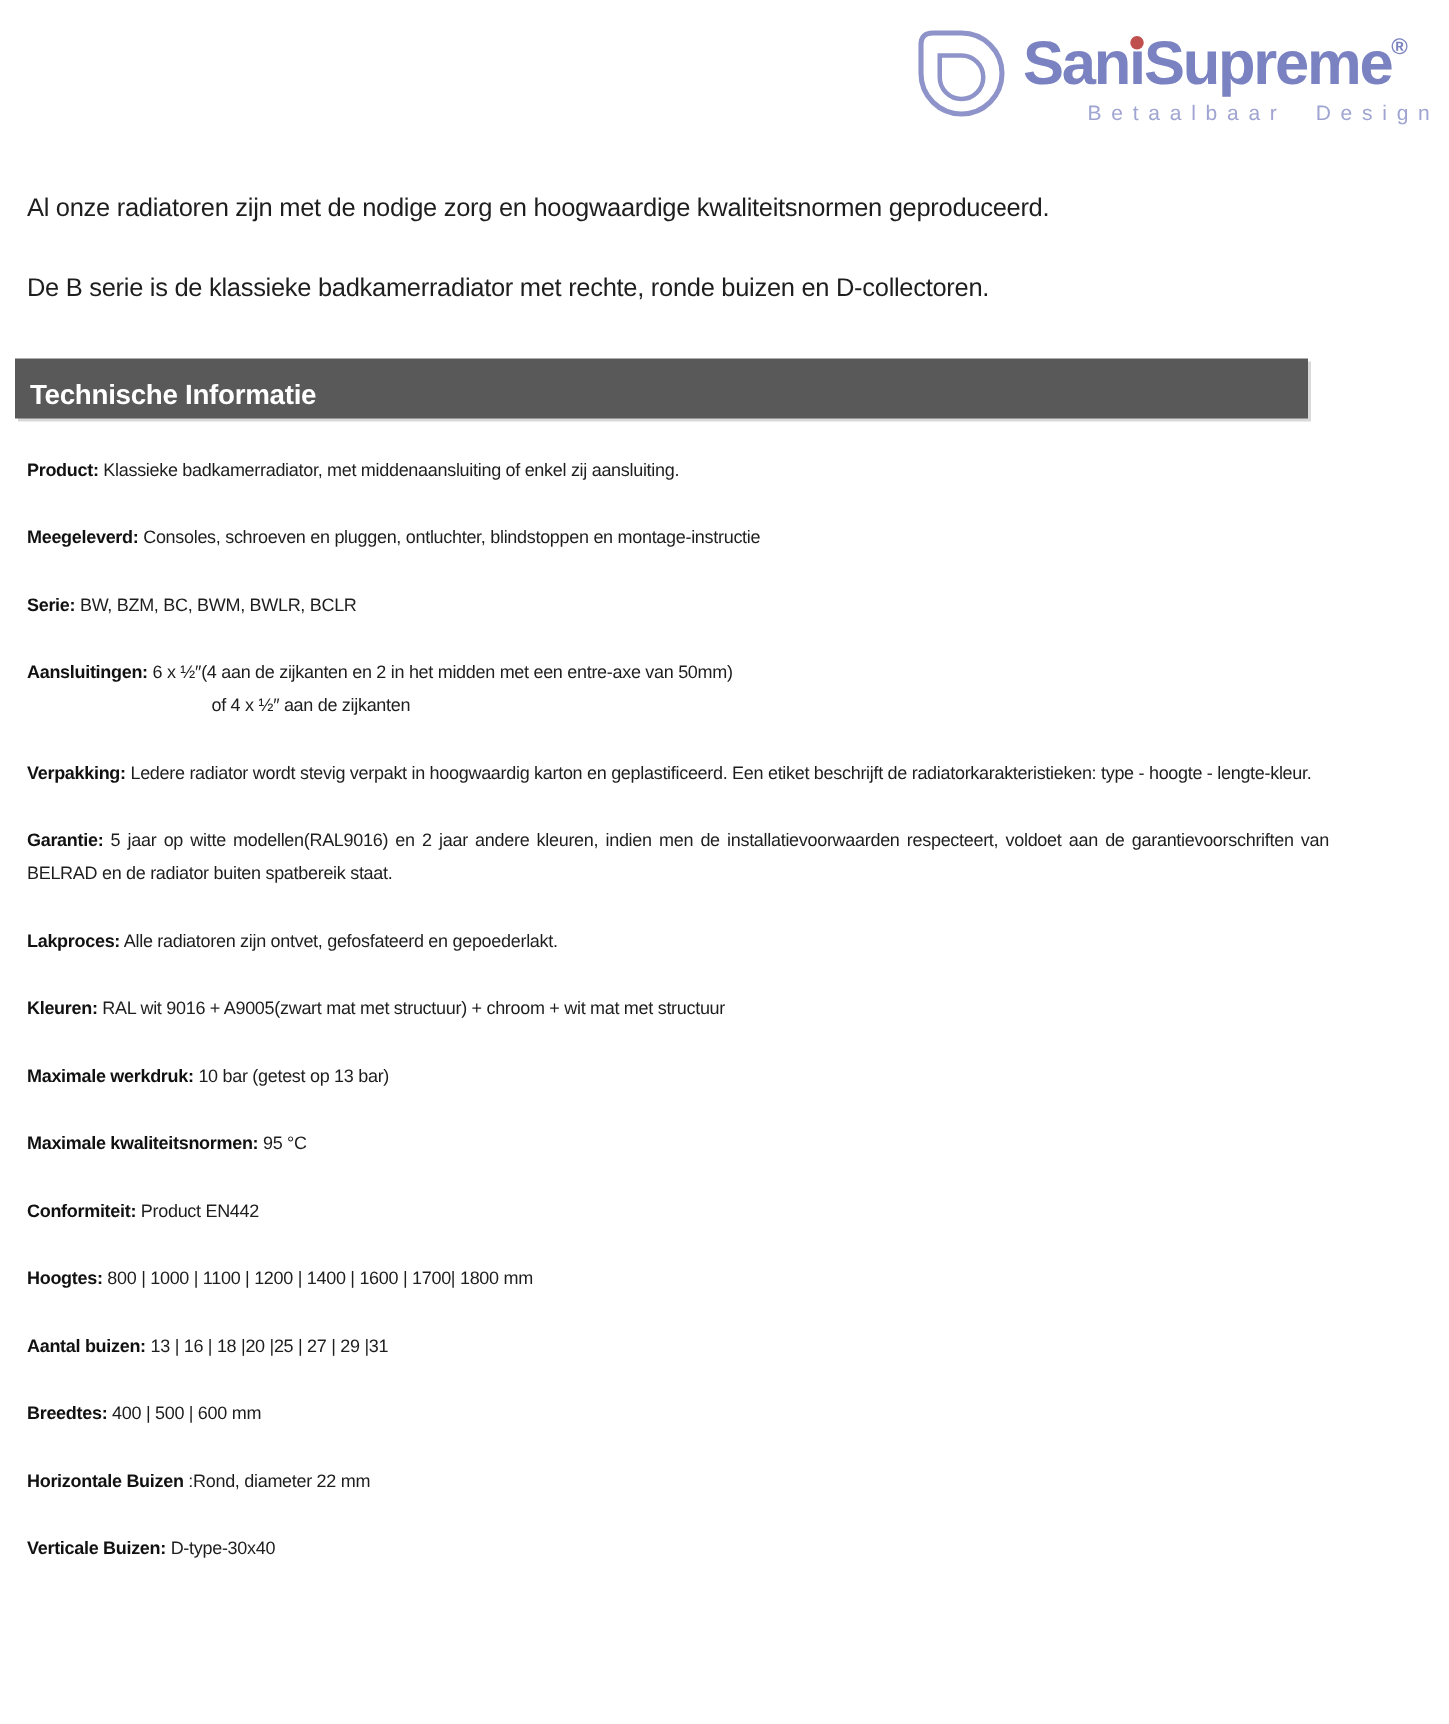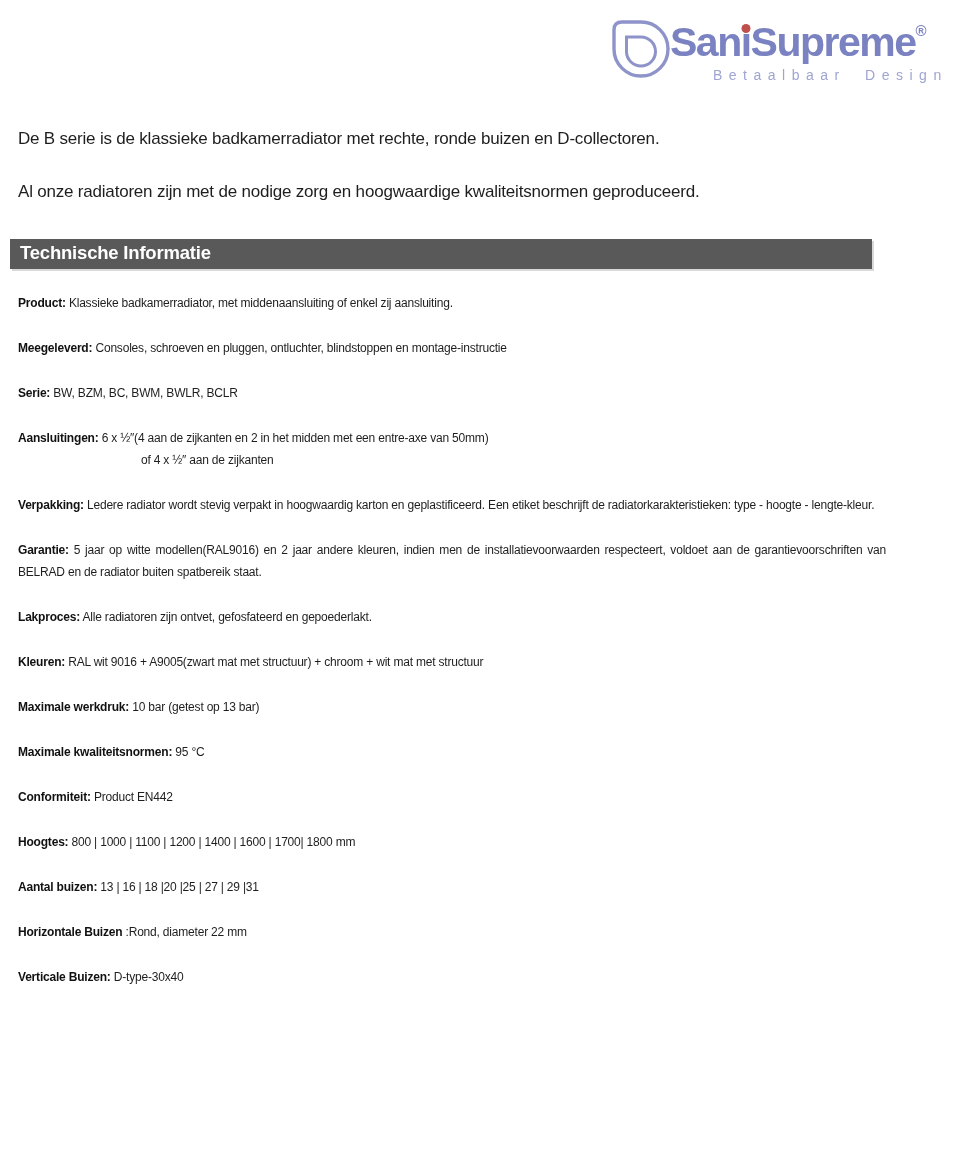--- a/index.html
+++ b/index.html
@@ -6,36 +6,36 @@
     --brand:#7b82c1; --tagline:#9fa4d1; --dot:#c0504e;
     --bar:#595959; --bar_text:#ffffff; --text:#1e1e1e;
   }
   *{box-sizing:border-box;}
   html,body{margin:0;padding:0;}
   body{
     width:966px;height:1149px;background:#ffffff;position:relative;overflow:hidden;
     font-family:"Liberation Sans",sans-serif;color:var(--text);
   }
   
-  .logo{position:absolute;top:16px;left:606px;display:flex;align-items:flex-start;}
+  .logo{position:absolute;top:16px;left:606px;display:flex;align-items:flex-start;gap:12px;}
   .logo-icon svg{display:block;}
   .logo-text{display:flex;flex-direction:column;padding-top:6px;}
   .brand{font-size:41px;font-weight:bold;color:var(--brand);line-height:1;letter-spacing:-1.5px;white-space:nowrap;}
   .brand-i{position:relative;display:inline-block;}
   .brand-i::after{content:"";position:absolute;top:2px;left:50%;transform:translateX(-50%);
     width:9px;height:9px;border-radius:50%;background:var(--dot);}
   .reg{font-size:15px;vertical-align:20px;letter-spacing:0;font-weight:bold;color:var(--brand);}
   .tagline{font-size:14px;color:var(--tagline);letter-spacing:6.5px;word-spacing:9px;margin-top:4px;padding-left:3px;white-space:nowrap;margin-left:40px;}
   
   .content{padding:128px 0 0 18px;width:886px;}
   .intro{margin:0 0 31px 0;font-size:17px;line-height:22px;letter-spacing:-0.2px;}
   .section-bar{
     margin:36px 0 0 -8px;width:862px;background:var(--bar);color:var(--bar_text);
     font-size:18.5px;font-weight:bold;letter-spacing:-0.2px;
-    padding:3px 10px 5px 10px;box-shadow:2px 2px 0 rgba(0,0,0,0.15);
+    padding:13px 10px 5px 10px;box-shadow:2px 2px 0 rgba(0,0,0,0.15);
   }
   .spec{margin:23px 0 0 0;font-size:12px;line-height:22px;letter-spacing:-0.2px;width:868px;}
   .lbl{font-weight:bold;color:#111111;}
   .cont{display:block;margin-left:123px;}
   .justify{text-align:justify;}
 </style>
 </head>
 <body>
 
 <header class="logo">
@@ -46,22 +46,22 @@
     </svg>
   </span>
   <span class="logo-text">
     <span class="brand"><span>San</span><span class="brand-i">i</span><span>Supreme</span><span class="reg">®</span></span>
     <span class="tagline">Betaalbaar Design</span>
   </span>
 </header>
 
 <main class="content">
 
+  <p class="intro">Al onze radiatoren zijn met de nodige zorg en hoogwaardige kwaliteitsnormen geproduceerd.</p>
   <p class="intro">De B serie is de klassieke badkamerradiator met rechte, ronde buizen en D-collectoren.</p>
-  <p class="intro">Al onze radiatoren zijn met de nodige zorg en hoogwaardige kwaliteitsnormen geproduceerd.</p>
 
   <div class="section-bar">
     <span>Technische Informatie</span>
   </div>
 
   <p class="spec">
     <b class="lbl">Product:</b>
     <span>Klassieke badkamerradiator, met middenaansluiting of enkel zij aansluiting.</span>
   </p>
 
@@ -119,20 +119,24 @@
   <p class="spec">
     <b class="lbl">Hoogtes:</b>
     <span>800 | 1000 | 1100 | 1200 | 1400 | 1600 | 1700| 1800 mm</span>
   </p>
 
   <p class="spec">
     <b class="lbl">Aantal buizen:</b>
     <span>13 | 16 | 18 |20 |25 | 27 | 29 |31</span>
   </p>
 
+  <p class="spec">
+    <b class="lbl">Breedtes:</b>
+    <span>400 | 500 | 600 mm</span>
+  </p>
 
   <p class="spec">
     <b class="lbl">Horizontale Buizen</b>
     <span>:Rond, diameter 22 mm</span>
   </p>
 
   <p class="spec">
     <b class="lbl">Verticale Buizen:</b>
     <span>D-type-30x40</span>
   </p>

